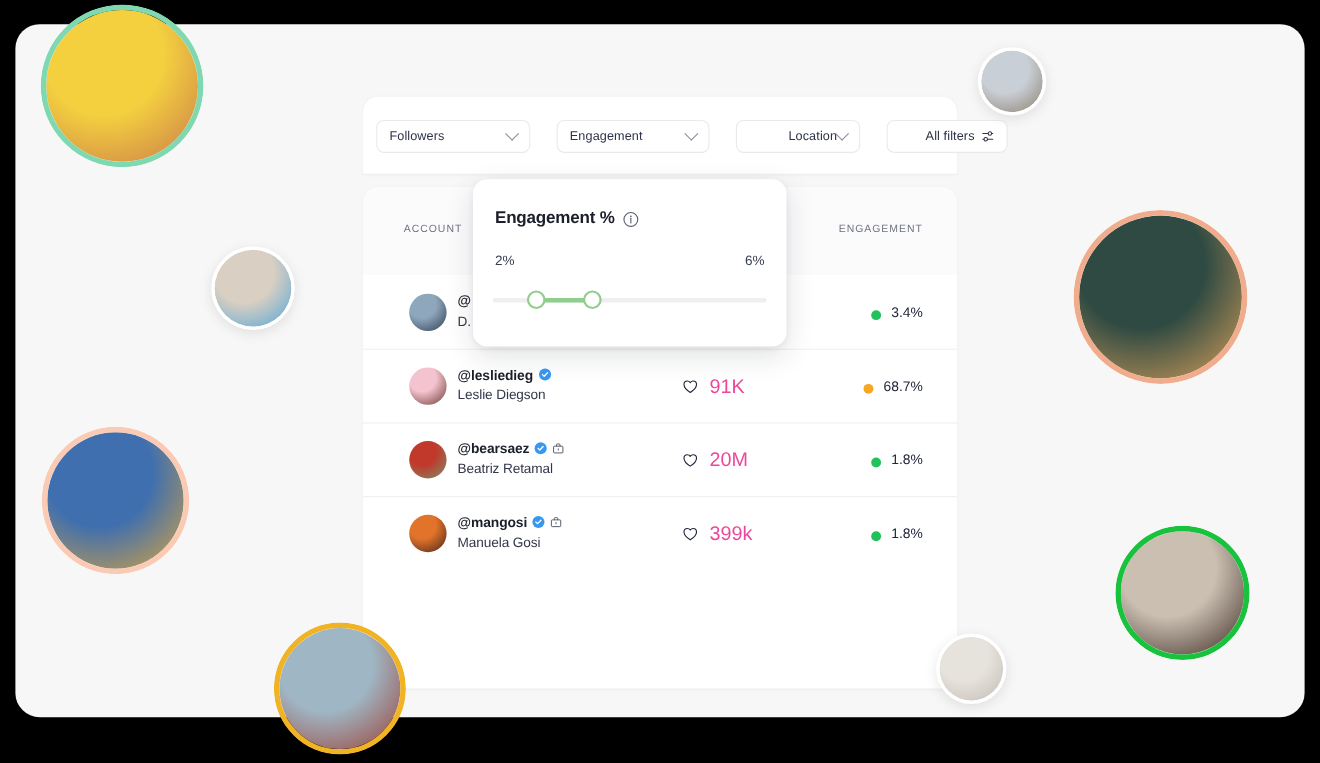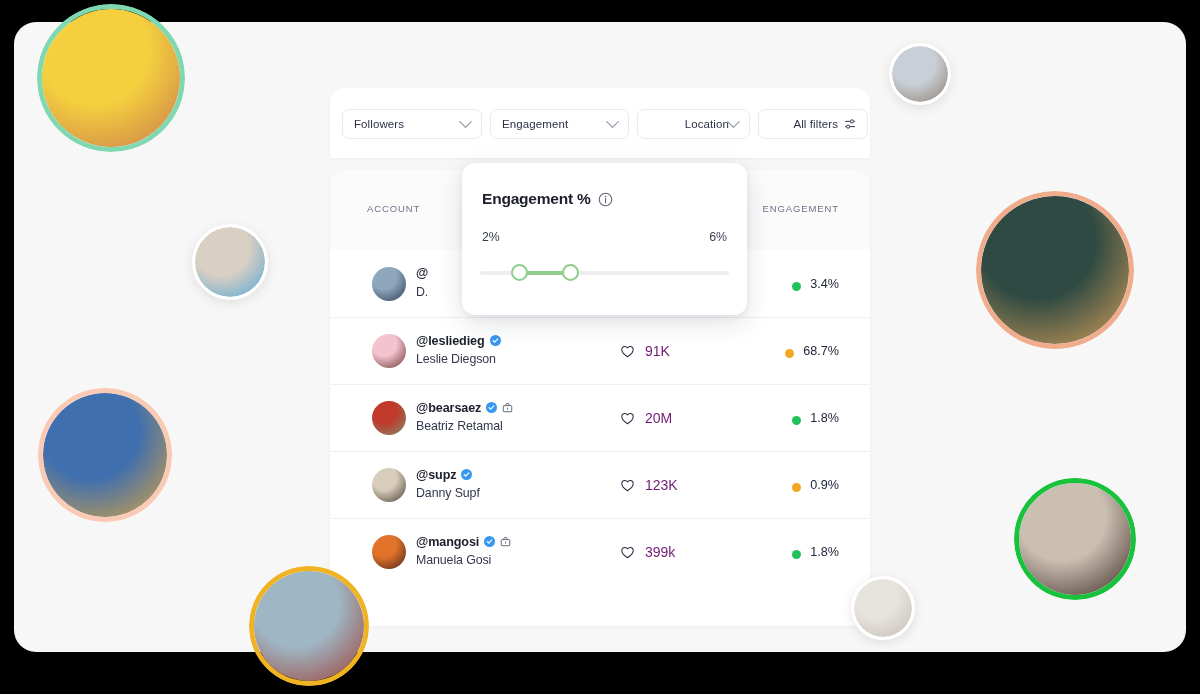--- a/index.html
+++ b/index.html
@@ -39,21 +39,21 @@
     height: 70px;
     background: #ffffff;
     border-radius: 14px 14px 0 0;
     box-shadow: 0 1px 3px rgba(20,20,40,.05);
   }
   .filters-row {
     position: absolute;
     left: 12px;
     top: 21px;
     display: flex;
-    gap: 8px;
+    gap: 24px;
   }
   .filter-pill {
     height: 30px;
     border: 1px solid #e9eaee;
     border-radius: 7px;
     background: #fff;
     display: flex;
     align-items: center;
     justify-content: space-between;
     padding: 0 11px;
@@ -147,21 +147,21 @@
   .verified svg { display:block; }
   .biz-icon { display:block; opacity:.82; }
 
   .likes {
     position: absolute;
     left: 290px;
     display: flex;
     align-items: center;
     gap: 10px;
   }
-  .likes .val { font-size: 14px; color: #701a75; }
+  .likes .val { font-size: 18px; color: #ec4899; }
 
   .eng {
     position: absolute;
     right: 31px;
     display: flex;
     align-items: flex-end;
     gap: 9px;
   }
   .dot { width: 9px; height: 9px; border-radius: 50%; flex: 0 0 auto; }
   .eng .val { font-size: 12.6px; color: #22263a; }
@@ -170,21 +170,20 @@
   #popover {
     position: absolute;
     left: 430px;
     top: 163px;
     width: 285px;
     height: 152px;
     background: #ffffff;
     border-radius: 13px;
     box-shadow: 0 8px 26px rgba(25,28,48,.13), 0 2px 6px rgba(25,28,48,.06);
     z-index: 20;
-    margin-left: 32px;
   }
   #pop-title {
     position: absolute;
     left: 20px; top: 27px;
     display: flex; align-items: center; gap: 7px;
   }
   #pop-title .txt {
     font-size: 15.5px;
     font-weight: bold;
     color: #1b1e2b;
@@ -353,44 +352,20 @@
               <path d="M10 17 C10 17 2.4 12.3 2.4 7.4 C2.4 4.9 4.3 3.2 6.5 3.2 C8 3.2 9.3 4 10 5.2 C10.7 4 12 3.2 13.5 3.2 C15.7 3.2 17.6 4.9 17.6 7.4 C17.6 12.3 10 17 10 17 Z" fill="none" stroke="#22263a" stroke-width="1.35" stroke-linejoin="round"></path>
             </svg>
             <span class="val">20M</span>
        </div>
           <div class="eng">
       <span class="dot" style="background:#21c25b"></span>
       <span class="val">1.8%</span>
     </div>
         </div>
         <div class="row">
-          <div class="avatar" style="background-image:radial-gradient(circle at 35% 28%, #d8cdbb 0%, #d8cdbb 38%, #4a4036 100%)"></div>
-          <div class="acct-block">
-      <div class="handle-line">
-        <span class="handle">@supz</span>
-        <span class="verified">
-                <svg width="7" height="7" viewBox="0 0 10 10">
-                  <path d="M1.6 5.1 L3.9 7.2 L8.2 2.7" fill="none" stroke="#fff" stroke-width="1.7" stroke-linecap="round" stroke-linejoin="round"></path>
-                </svg>
-              </span>
-      </div>
-      <div class="fullname">Danny Supf</div>
-    </div>
-          <div class="likes">
-         <svg width="15" height="15" viewBox="0 0 20 20">
-              <path d="M10 17 C10 17 2.4 12.3 2.4 7.4 C2.4 4.9 4.3 3.2 6.5 3.2 C8 3.2 9.3 4 10 5.2 C10.7 4 12 3.2 13.5 3.2 C15.7 3.2 17.6 4.9 17.6 7.4 C17.6 12.3 10 17 10 17 Z" fill="none" stroke="#22263a" stroke-width="1.35" stroke-linejoin="round"></path>
-            </svg>
-            <span class="val">123K</span>
-       </div>
-          <div class="eng">
-      <span class="dot" style="background:#f5a623"></span>
-      <span class="val">0.9%</span>
-    </div>
-        </div>
-        <div class="row">
           <div class="avatar" style="background-image:radial-gradient(circle at 35% 28%, #e2732a 0%, #e2732a 38%, #46241a 100%)"></div>
           <div class="acct-block">
       <div class="handle-line">
         <span class="handle">@mangosi</span>
         <span class="verified">
                 <svg width="7" height="7" viewBox="0 0 10 10">
                   <path d="M1.6 5.1 L3.9 7.2 L8.2 2.7" fill="none" stroke="#fff" stroke-width="1.7" stroke-linecap="round" stroke-linejoin="round"></path>
                 </svg>
               </span>
               <svg class="biz-icon" width="11" height="11" viewBox="0 0 14 14">

